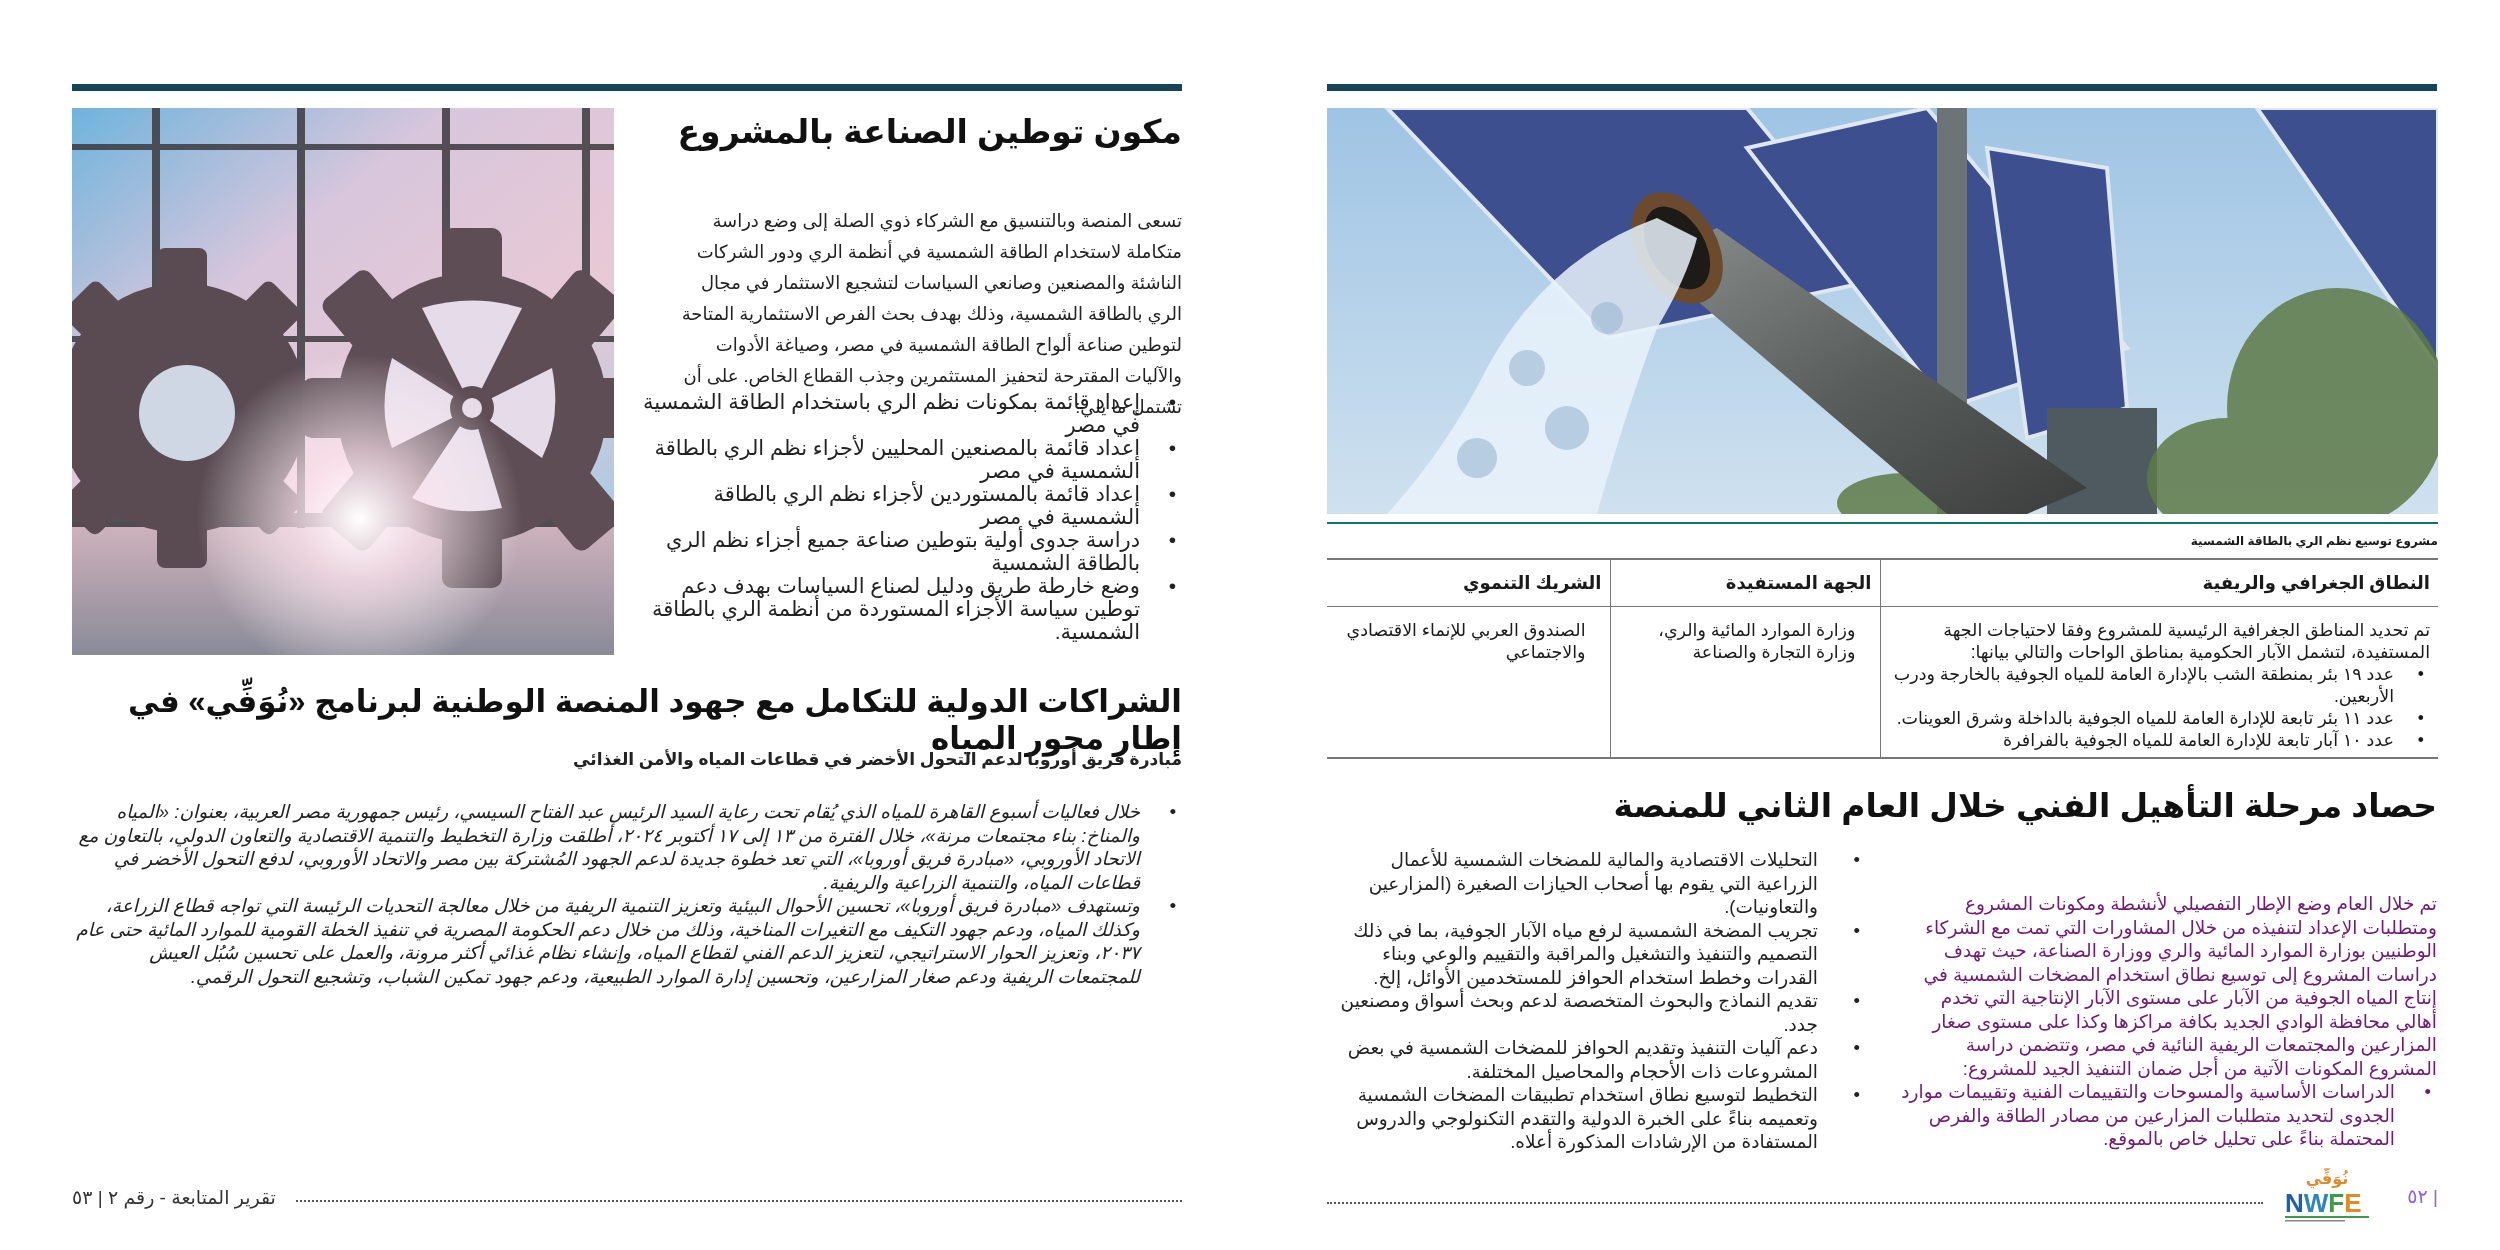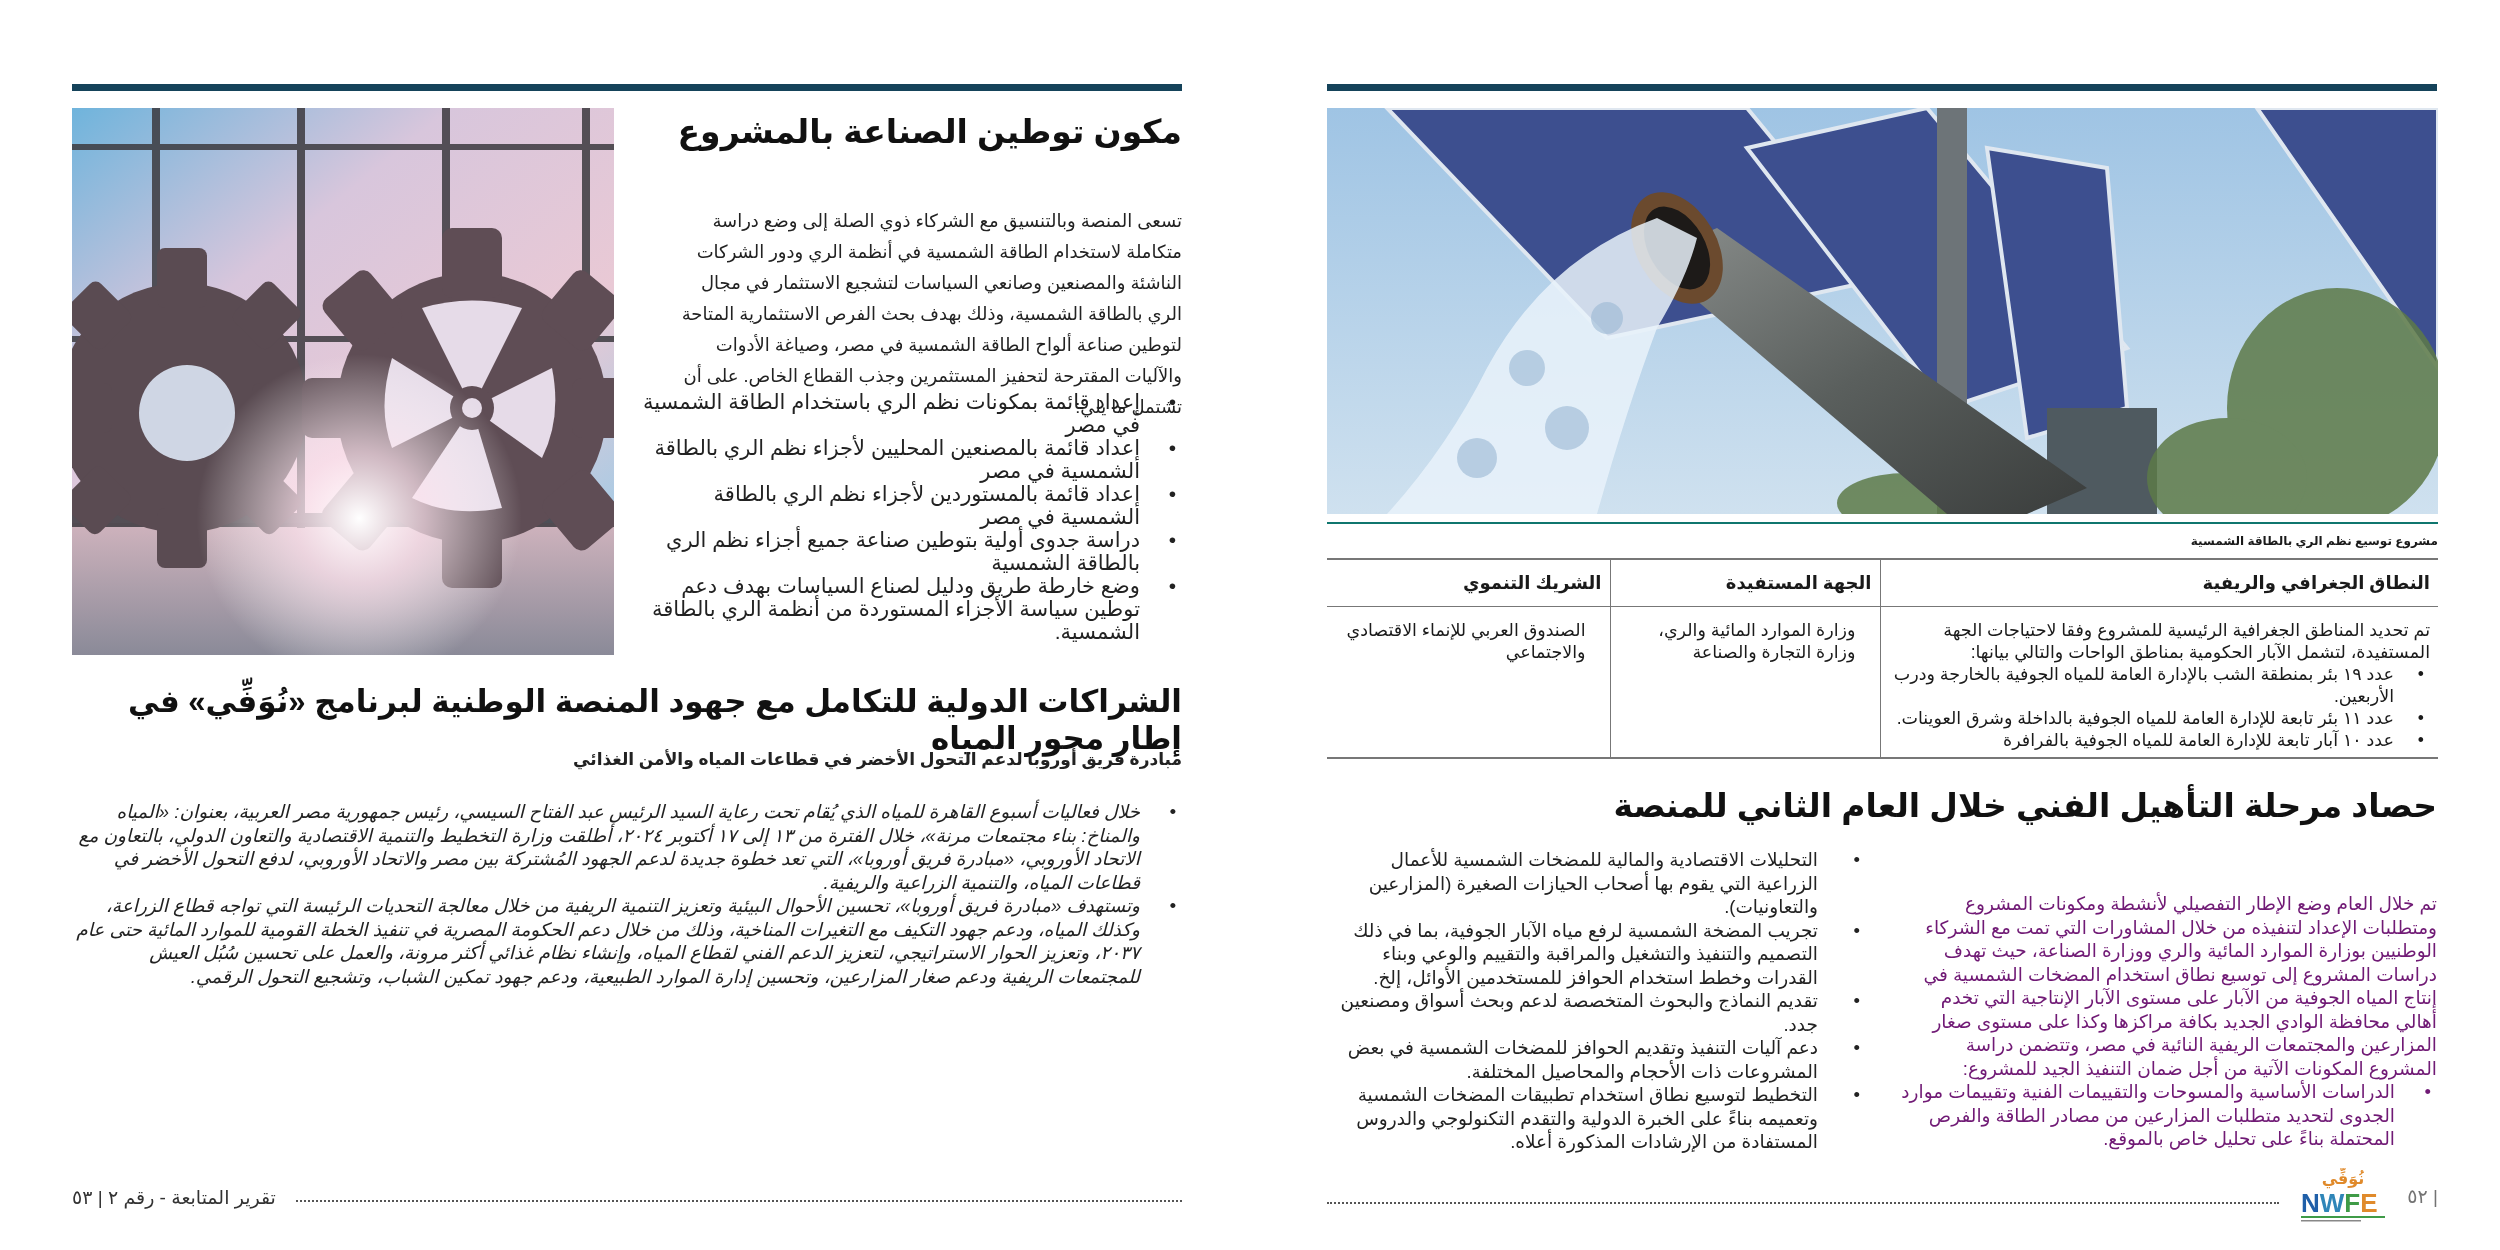--- a/index.html
+++ b/index.html
@@ -56,21 +56,21 @@
   .harvest-col-right ul li { position: relative; padding-right: 42px; }
   .harvest-col-right ul li::before { content: "•"; position: absolute; right: 6px; top: 0; }
 
   .harvest-col-left { position: absolute; left: 80px; top: 832px; width: 540px; font-size: 18.5px; line-height: 23.5px; color: #222; list-style: none; }
   .harvest-col-left li { position: relative; padding-right: 52px; }
   .harvest-col-left li::before { content: "•"; position: absolute; right: 10px; top: 0; }
 
   .footer-right { position: absolute; left: 77px; top: 1150px; width: 1111px; height: 60px; display: flex; align-items: center; }
   .footer-right .dots { flex: 1; border-bottom: 2px dotted #555; height: 0; margin-top: 14px; margin-right: 18px; }
   .footer-right .logo { width: 92px; height: 56px; }
-  .footer-right .pnum { font-size: 19px; color: #737373; margin-left: 18px; white-space: nowrap; direction: rtl; }
+  .footer-right .pnum { font-size: 19px; color: #8b5cf6; margin-left: 34px; white-space: nowrap; direction: rtl; }
 </style>
 </head>
 <body>
 
 <div class="page page-left">
   <div class="top-rule"></div>
 
   <div class="gear-photo">
     <svg viewBox="0 0 542 547" preserveAspectRatio="none">
       <defs>

